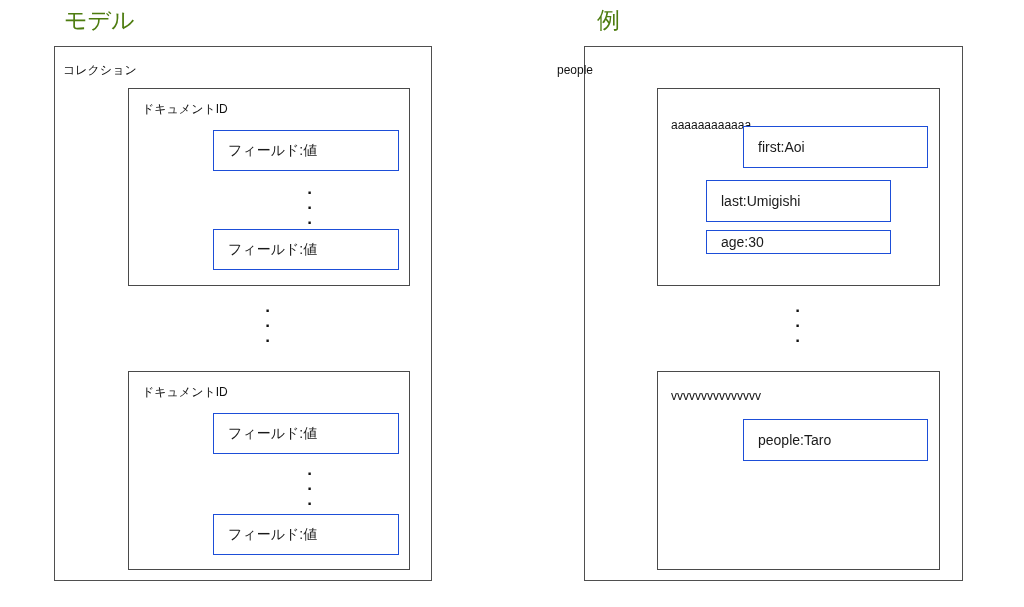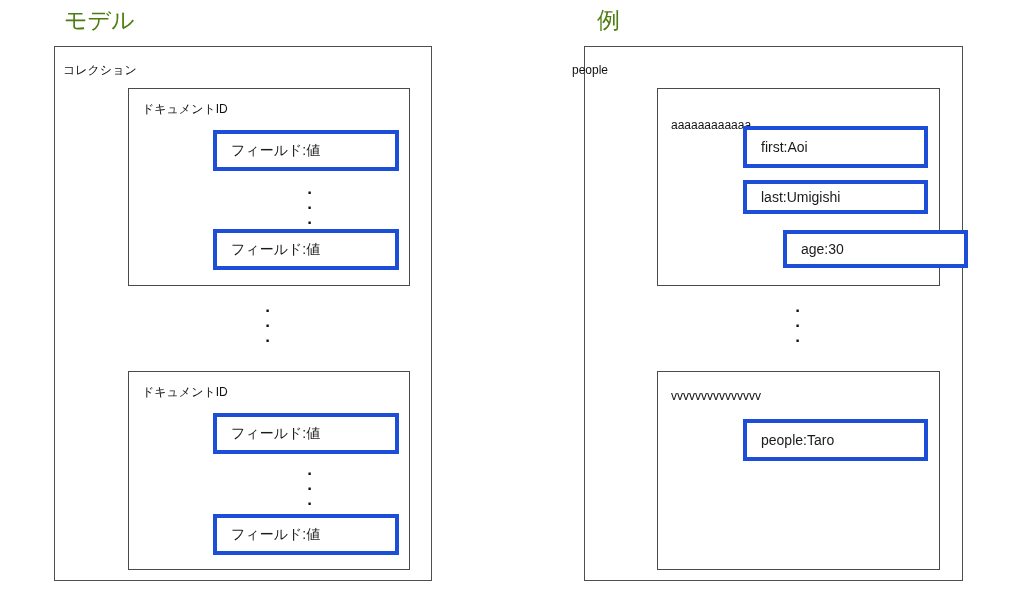--- a/index.html
+++ b/index.html
@@ -26,21 +26,21 @@
   .box {
     position: absolute;
     box-sizing: border-box;
     background: transparent;
   }
   .outer-box  { border: 1px solid #4f4f4f; }
   .doc-box    { border: 1px solid #4a4a4a; }
   .field-box {
     position: absolute;
     box-sizing: border-box;
-    border: 4px solid #1d4ed8;
+    border: 1px solid #1d4ed8;
     display: flex;
     align-items: center;
     padding-left: 14px;
     font-size: 14px;
     white-space: nowrap;
     background: #ffffff;
   }
   .box-label {
     position: absolute;
     font-size: 12px;
@@ -95,27 +95,27 @@
   <div class="vdots" style="left:304px; top:466px">
     <span>·</span>
     <span>·</span>
     <span>·</span>
   </div>
   <div class="field-box" style="left:213px; top:514px; width:186px; height:41px">フィールド:値</div>
 
   <div class="title" style="left:597px; top:9px">例</div>
 
   <div class="box outer-box" style="left:584px; top:46px; width:379px; height:535px"></div>
-  <div class="box-label" style="left:572px; top:62px">people</div>
+  <div class="box-label" style="left:557px; top:62px">people</div>
 
   <div class="box doc-box" style="left:657px; top:88px; width:283px; height:198px"></div>
   <div class="box-label" style="left:671px; top:117px">aaaaaaaaaaaa</div>
   <div class="field-box" style="left:743px; top:126px; width:185px; height:42px">first:Aoi</div>
-  <div class="field-box" style="left:743px; top:180px; width:185px; height:34px">last:Umigishi</div>
-  <div class="field-box" style="left:783px; top:230px; width:185px; height:38px">age:30</div>
+  <div class="field-box" style="left:706px; top:180px; width:185px; height:42px">last:Umigishi</div>
+  <div class="field-box" style="left:706px; top:230px; width:185px; height:24px">age:30</div>
 
   <div class="vdots" style="left:792px; top:303px">
     <span>·</span>
     <span>·</span>
     <span>·</span>
   </div>
 
   <div class="box doc-box" style="left:657px; top:371px; width:283px; height:199px"></div>
   <div class="box-label" style="left:671px; top:388px">vvvvvvvvvvvvvvv</div>
   <div class="field-box" style="left:743px; top:419px; width:185px; height:42px">people:Taro</div>

